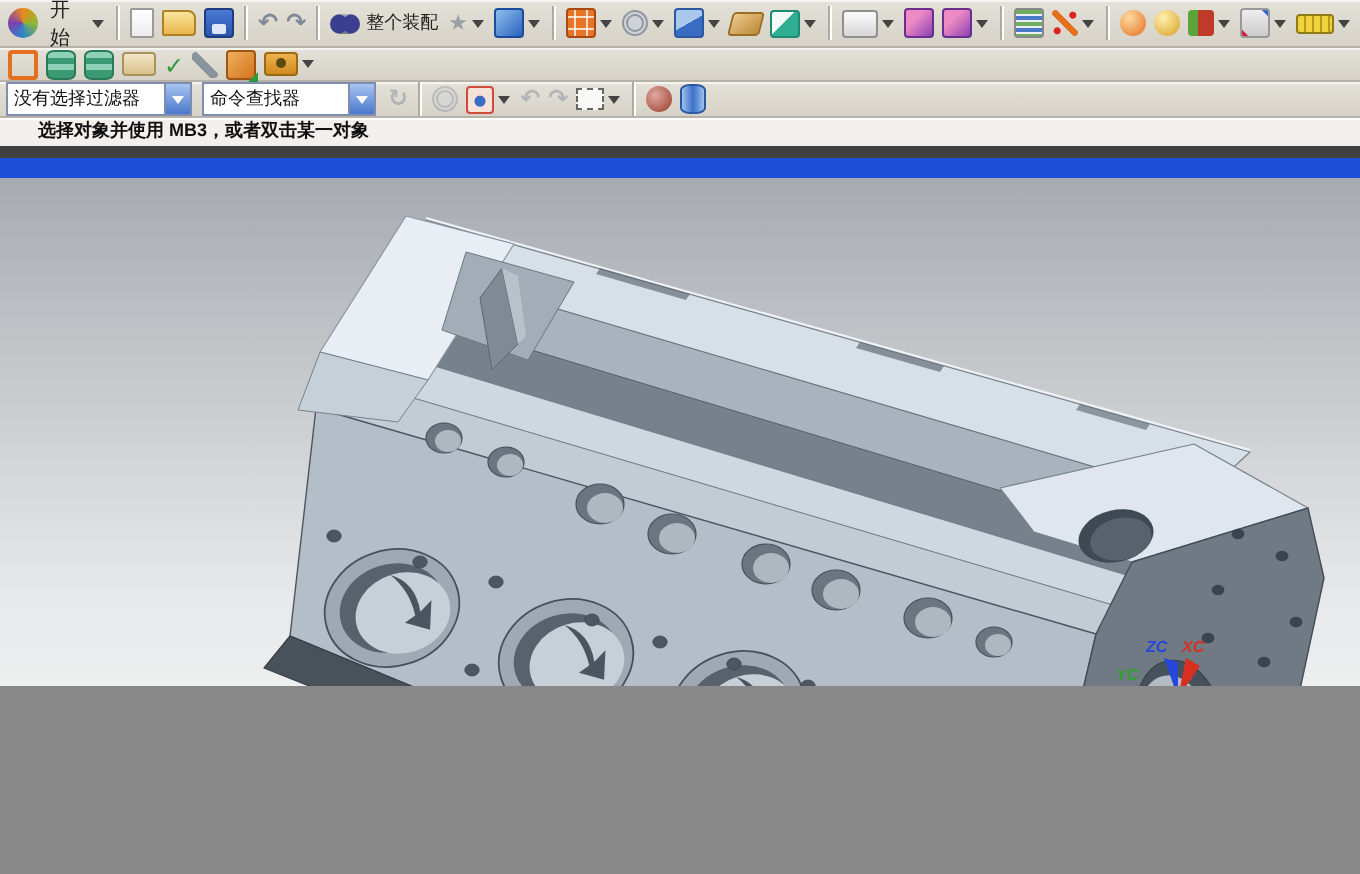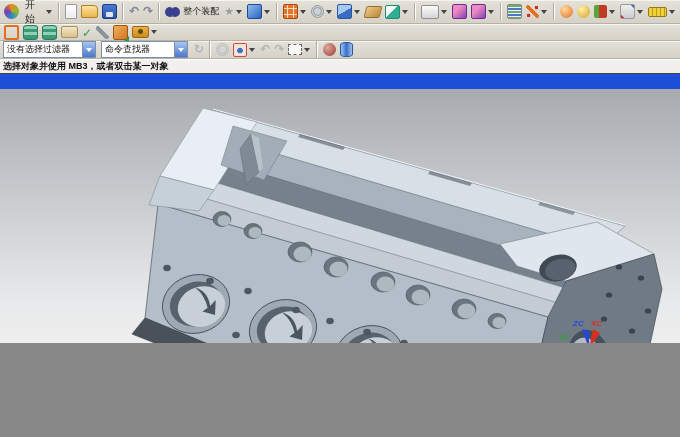--- a/index.html
+++ b/index.html
@@ -62,22 +62,22 @@
   .combo .txt{font-size:9px;padding:0 3px;color:#111;white-space:nowrap}
   .combo .dd{width:12px;align-self:stretch;background:linear-gradient(#a8c4f0,#4a78cc);
              display:flex;align-items:center;justify-content:center;border-left:1px solid #7f8db0}
   .combo .dd i{width:0;height:0;border:3px solid transparent;border-top:4px solid #fff;margin-top:4px}
   .fade{opacity:.45}
   .hl{width:12px;height:12px;border:1px solid #d04a3a;background:#f6e2d8 radial-gradient(circle at 50% 55%,#3a6cc4 2.5px,transparent 3px)}
   .marq{width:12px;height:9px;border:1px dashed #666;background:#f8f8f6;border-radius:0}
   .globe{border-radius:50%;background:radial-gradient(circle at 35% 35%,#e0a8a0,#9a3a2a)}
   .cyl{width:11px;height:13px;background:linear-gradient(90deg,#9ec2ee,#3a70c8 50%,#9ec2ee);border-radius:5px/3px;border:1px solid #2a57a0}
   
-  .prompt{height:14px;background:#f2f0ec;border-bottom:1px solid #404040;box-shadow:inset 0 1px 0 #fff;
-          font-size:9px;font-weight:bold;color:#101010;display:flex;align-items:flex-end;padding-left:3px}
+  .prompt{height:14px;background:#f2f0ec;border-bottom:6px solid #404040;box-shadow:inset 0 1px 0 #fff;
+          font-size:9px;font-weight:bold;color:#101010;display:flex;align-items:flex-start;padding-left:19px}
   
   .viewport{position:absolute;left:0;top:89px;width:680px;height:366px;cursor:crosshair;
      background:linear-gradient(180deg,#a7abb0 0%,#c9cccf 30%,#e8e9ea 58%,#f4f4f4 82%,#f7f7f7 100%)}
   .viewport svg{position:absolute;left:0;top:0}
 </style>
 </head>
 <body>
 
 <div class="app">
 

